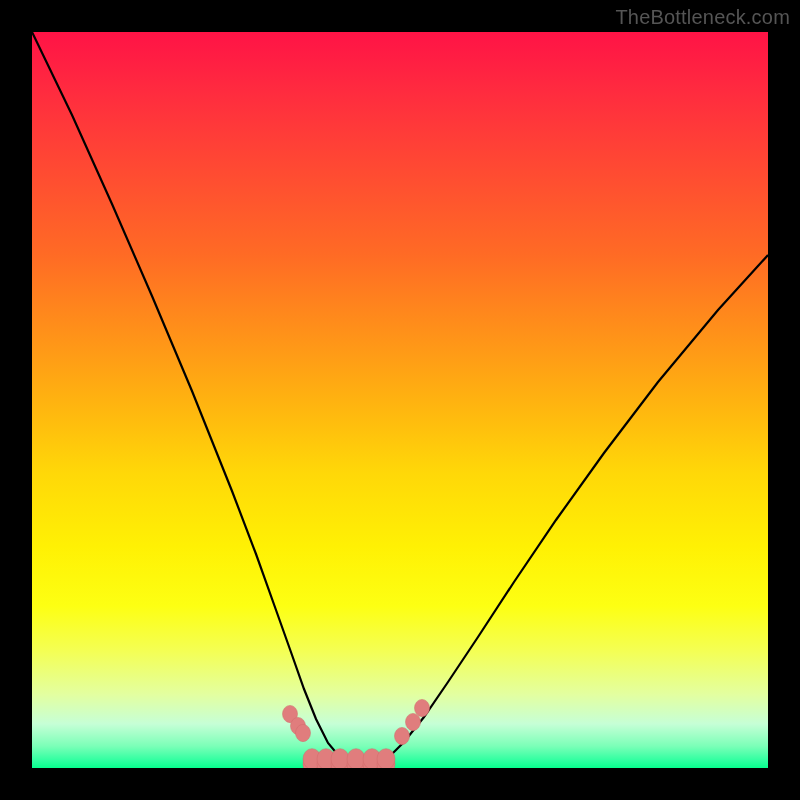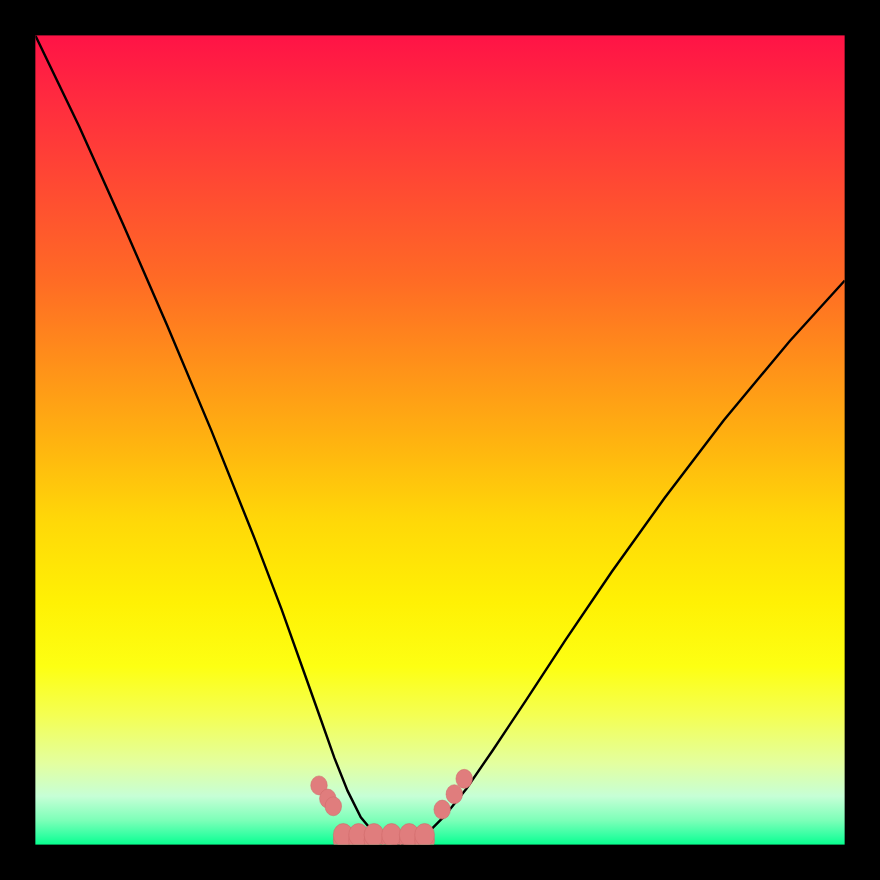--- a/index.html
+++ b/index.html
@@ -97,13 +97,14 @@
           <ellipse cx="340" cy="727" rx="9" ry="10.35"></ellipse>
           <ellipse cx="354" cy="732" rx="9" ry="10.35"></ellipse>
           <ellipse cx="354" cy="727" rx="9" ry="10.35"></ellipse>
           <ellipse cx="370" cy="704" rx="7.5" ry="8.625"></ellipse>
           <ellipse cx="381" cy="690" rx="7.5" ry="8.625"></ellipse>
           <ellipse cx="390" cy="676" rx="7.5" ry="8.625"></ellipse>
         </g>
     </svg>
   </div>
 
+  <div class="watermark">TheBottleneck.com</div>
 </div>
 
 </body></html>

